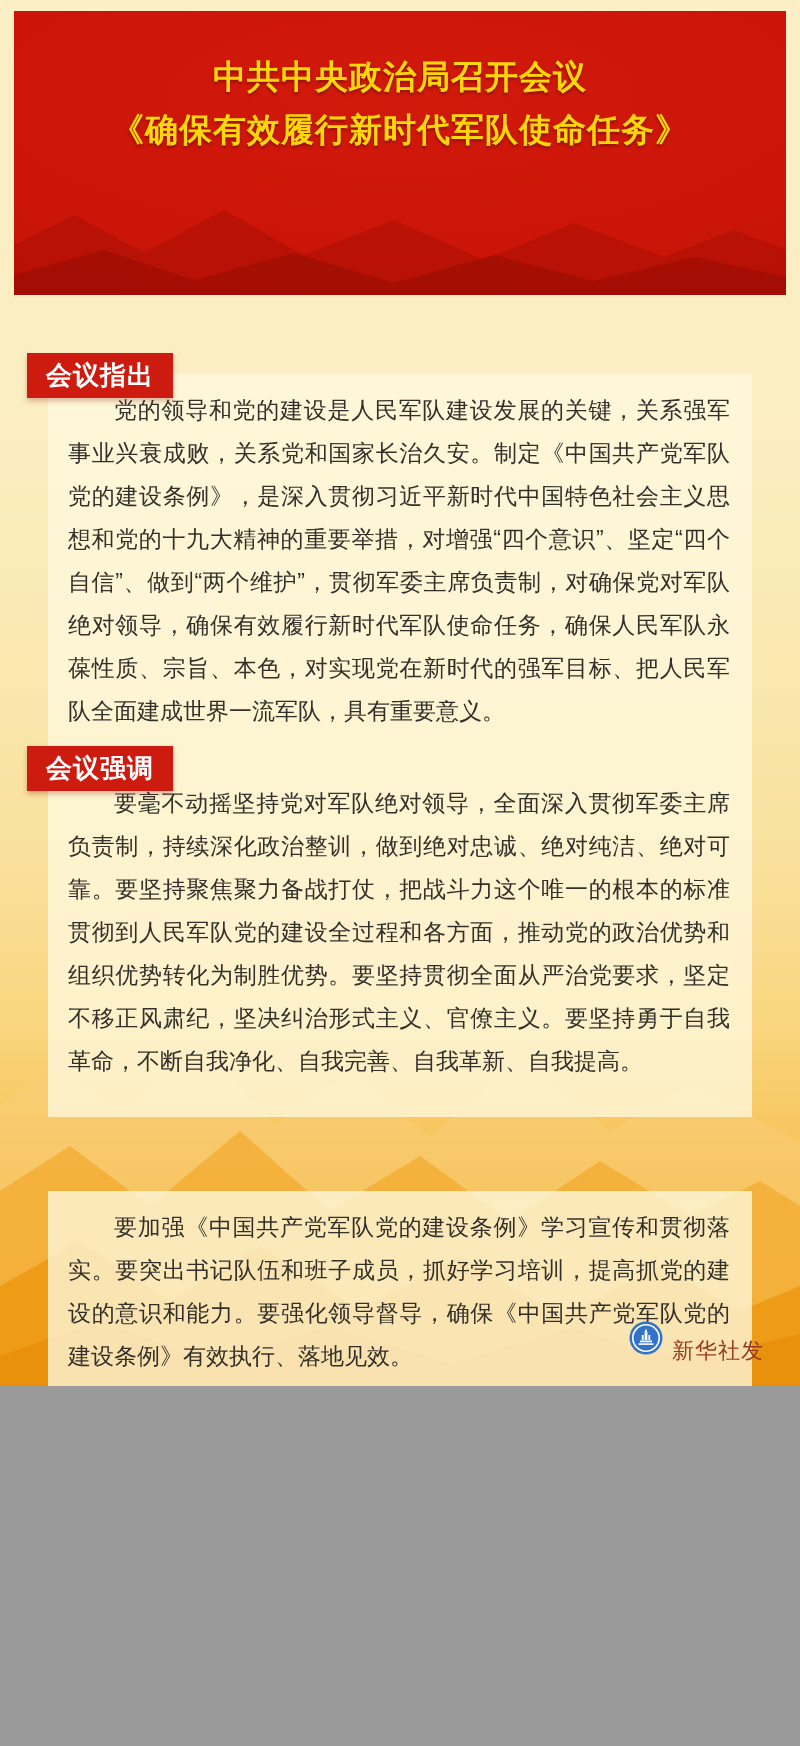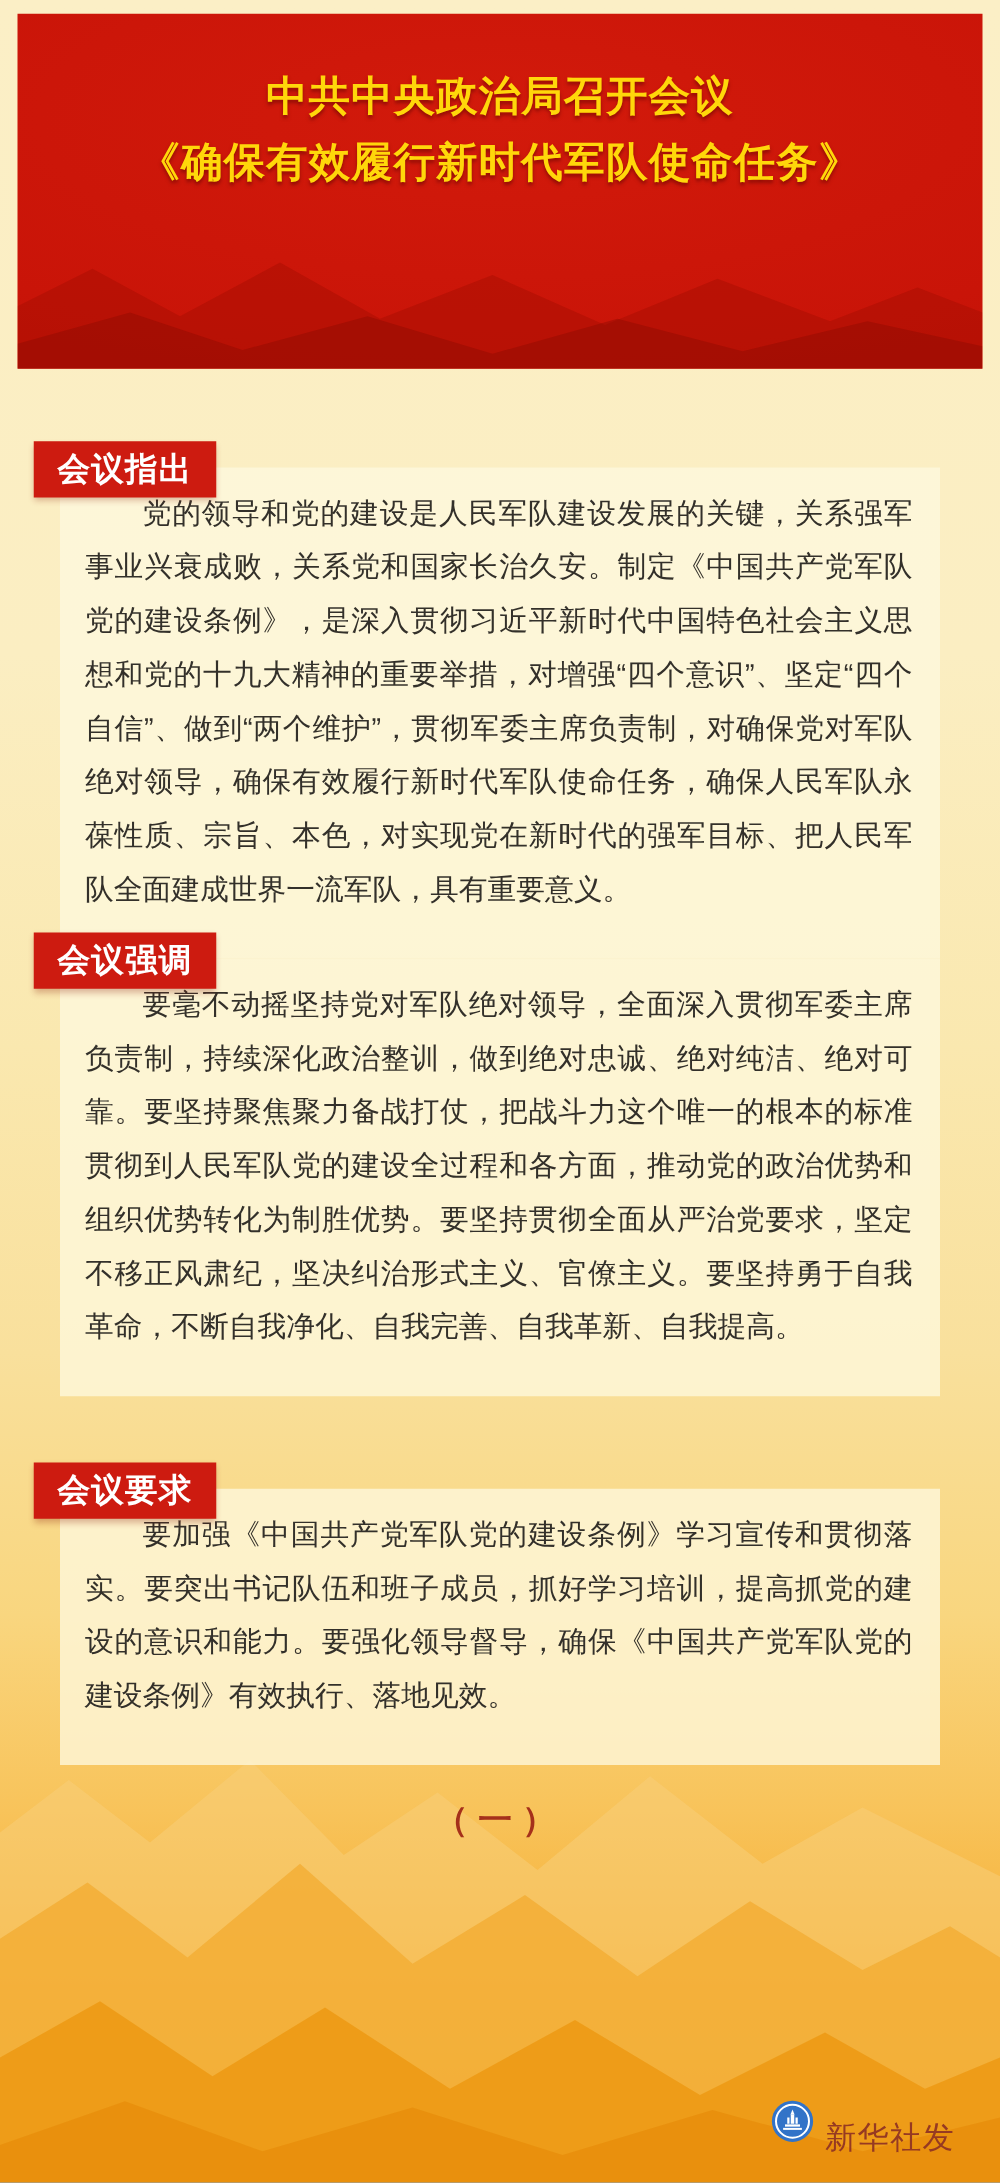--- a/index.html
+++ b/index.html
@@ -1,18 +1,18 @@
 <!DOCTYPE html>
 <html><head>
 <meta charset="utf-8">
 <style>
   html,body{margin:0;padding:0;}
   body{background:#9a9a9a;font-family:"Liberation Sans",sans-serif;}
   .page{
-    position:relative;width:800px;height:1746px;margin:0 auto;overflow:hidden;
+    position:relative;width:800px;height:1386px;margin:0 auto;overflow:hidden;
     background:linear-gradient(180deg,
       #fbefc6 0%, #fbeec2 30%, #fae8af 48%, #f9e09c 62%,
       #f9d67f 74%, #f8c35a 83%, #f5ab2d 92%, #f09c17 100%);
   }
   .bottom-mountains{position:absolute;left:0;bottom:0;width:800px;height:430px;z-index:0;pointer-events:none;}
   .content{position:relative;z-index:1;}
 
   
   .banner{
     position:relative;margin:11px 14px 0;height:284px;overflow:hidden;
@@ -51,21 +51,21 @@
 
   
   .page-num{
     margin-top:26px;text-align:center;color:#a5301b;
     font-size:27px;font-weight:bold;letter-spacing:8px;
   }
   .credit{
     position:absolute;right:36px;bottom:20px;z-index:2;
     display:flex;align-items:center;gap:9px;
   }
-  .credit-text{color:#963a22;font-size:25px;letter-spacing:1px;margin-top:26px;}
+  .credit-text{color:#963a22;font-size:22px;letter-spacing:1px;margin-top:26px;}
   .logo-wrap{width:34px;height:34px;display:block;}
 </style>
 </head>
 <body>
 
 <div class="page">
 
   <svg class="bottom-mountains" viewBox="0 0 800 430" preserveAspectRatio="none" aria-hidden="true">
     <path fill="#f8ce79" opacity="0.55" d="M0,150 L55,108 L120,158 L200,92 L275,168 L350,118 L430,180 L520,105 L610,175 L690,130 L800,185 L800,430 L0,430 Z"></path>
     <path fill="#f3ac33" opacity="0.8" d="M0,235 L70,190 L150,250 L240,175 L330,255 L420,200 L510,265 L600,205 L690,260 L760,225 L800,250 L800,430 L0,430 Z"></path>
@@ -91,21 +91,20 @@
       <div class="section-label">会议指出</div>
       <div class="section-box">党的领导和党的建设是人民军队建设发展的关键，关系强军事业兴衰成败，关系党和国家长治久安。制定《中国共产党军队党的建设条例》，是深入贯彻习近平新时代中国特色社会主义思想和党的十九大精神的重要举措，对增强“四个意识”、坚定“四个自信”、做到“两个维护”，贯彻军委主席负责制，对确保党对军队绝对领导，确保有效履行新时代军队使命任务，确保人民军队永葆性质、宗旨、本色，对实现党在新时代的强军目标、把人民军队全面建成世界一流军队，具有重要意义。</div>
     </div>
 
     <div class="section s2">
       <div class="section-label">会议强调</div>
       <div class="section-box">要毫不动摇坚持党对军队绝对领导，全面深入贯彻军委主席负责制，持续深化政治整训，做到绝对忠诚、绝对纯洁、绝对可靠。要坚持聚焦聚力备战打仗，把战斗力这个唯一的根本的标准贯彻到人民军队党的建设全过程和各方面，推动党的政治优势和组织优势转化为制胜优势。要坚持贯彻全面从严治党要求，坚定不移正风肃纪，坚决纠治形式主义、官僚主义。要坚持勇于自我革命，不断自我净化、自我完善、自我革新、自我提高。</div>
     </div>
 
     <div class="section s3">
-      <div class="section-label">会议要求</div>
       <div class="section-box">要加强《中国共产党军队党的建设条例》学习宣传和贯彻落实。要突出书记队伍和班子成员，抓好学习培训，提高抓党的建设的意识和能力。要强化领导督导，确保《中国共产党军队党的建设条例》有效执行、落地见效。</div>
     </div>
 
     <div class="page-num">（一）</div>
 
   </div>
 
   <div class="credit">
     <span class="logo-wrap">
       <svg viewBox="0 0 34 34" width="34" height="34" aria-hidden="true">

